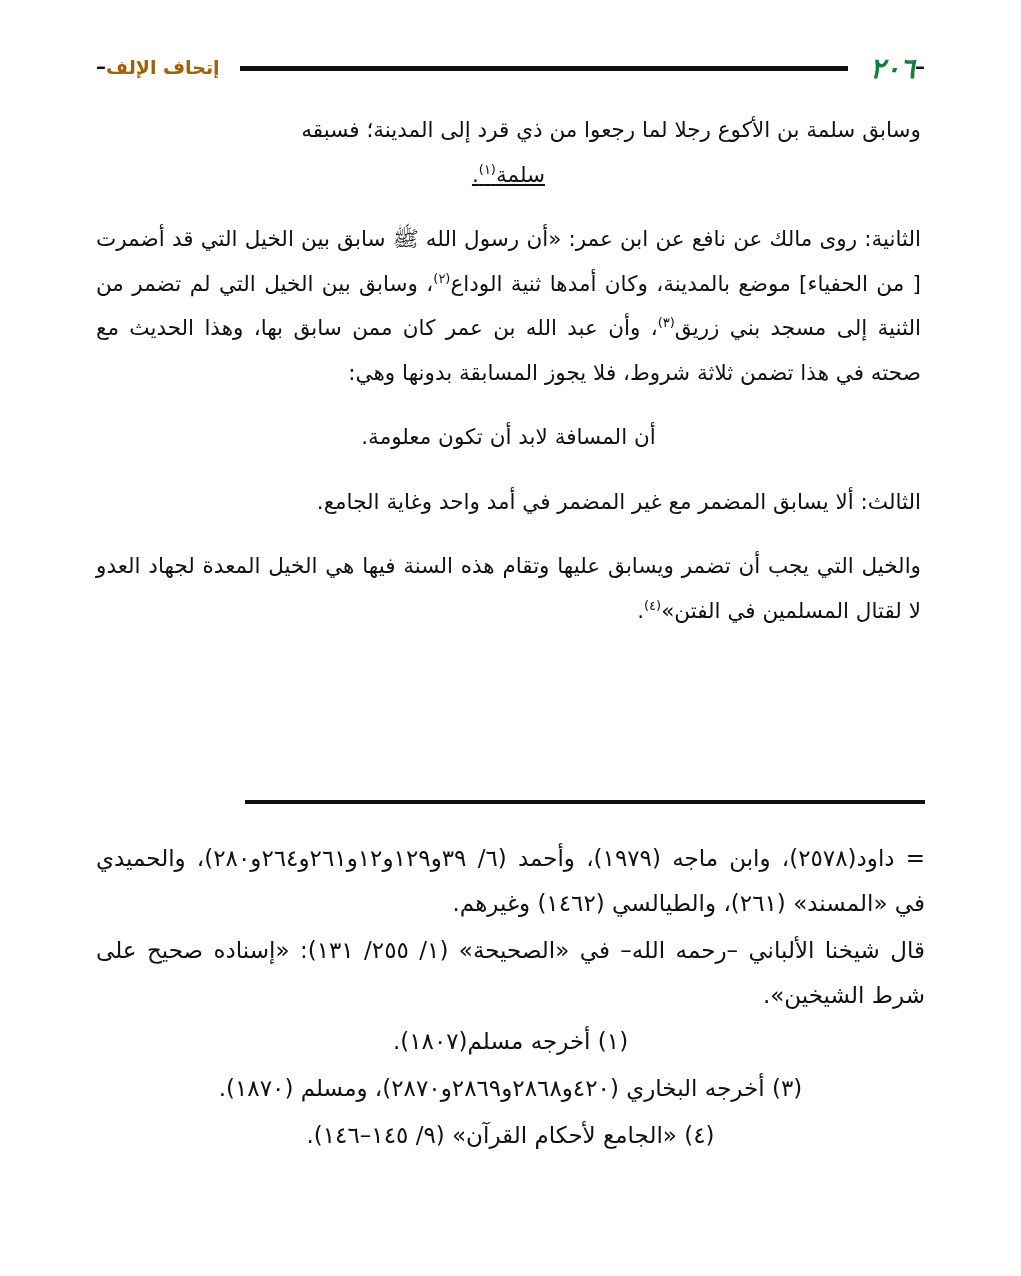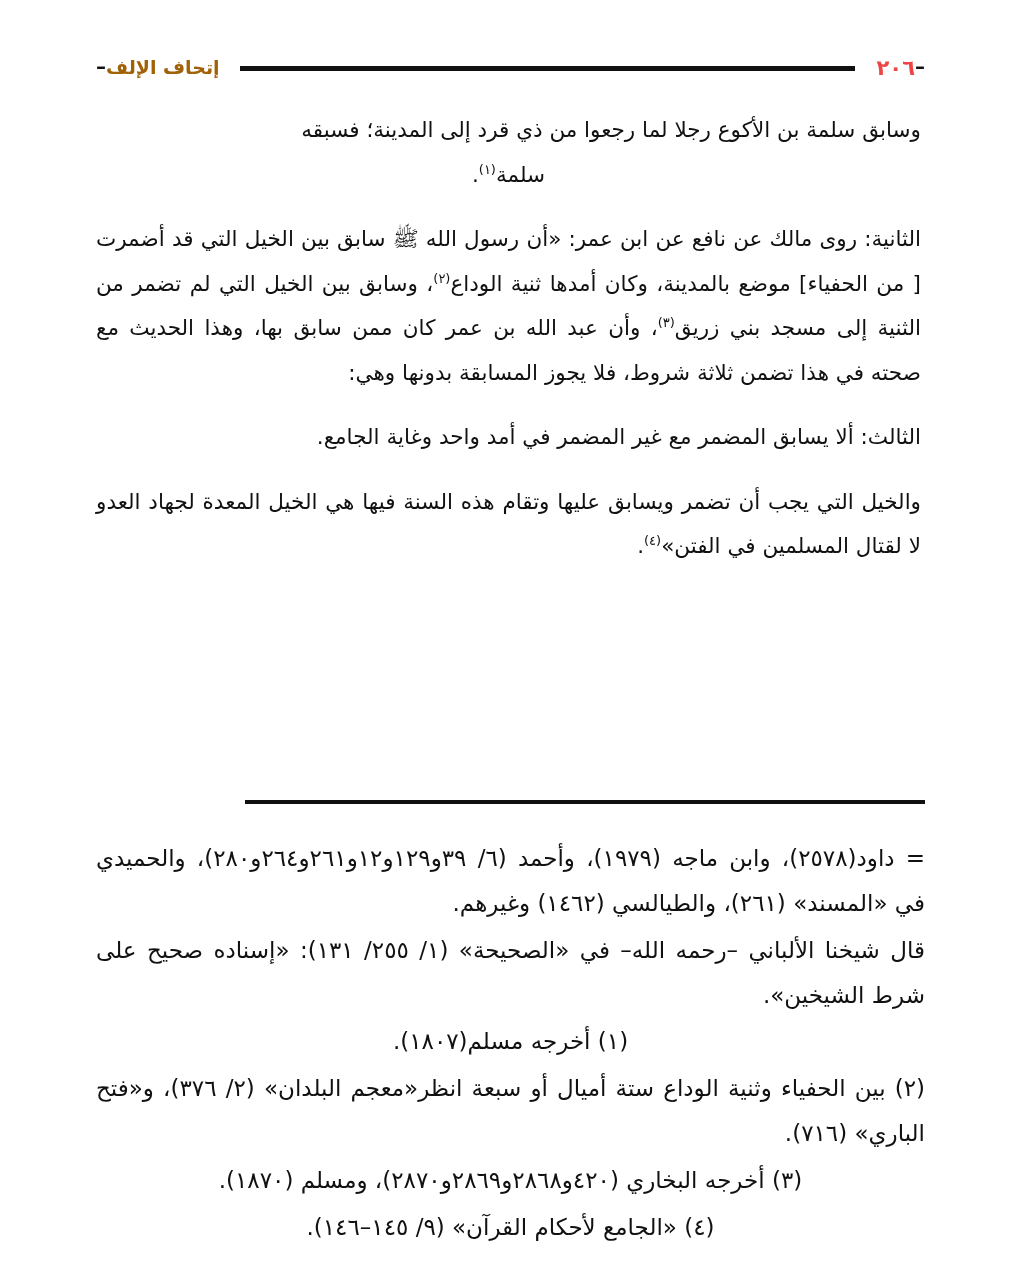--- a/index.html
+++ b/index.html
@@ -27,27 +27,28 @@
     top: 46px;
     left: 96px;
     right: 96px;
     height: 40px;
     display: flex;
     flex-direction: row;
     align-items: center;
     direction: rtl;
   }
   .header-page-num {
-    font-size: 21px;
+    font-size: 28px;
     font-weight: bold;
-    color: #ef4444;
+    color: #15803d;
     white-space: nowrap;
     letter-spacing: 1px;
     padding-left: 10px;
     transform: translateY(2px);
+    font-style: italic;
   }
   .header-rule {
     flex: 1 1 auto;
     height: 5px;
     background: #111;
     margin: 0 12px;
     transform: translateY(2px);
   }
   .header-title {
     font-size: 19px;
@@ -71,21 +72,21 @@
     direction: rtl;
     text-align: justify;
     text-justify: inter-word;
     font-size: 21.5px;
     line-height: 2.07;
   }
   .para {
     margin: 0 0 20px 0;
     text-align: justify;
   }
-  .para .tail { display: block; text-align: center; }
+  .para .tail { display: block; text-align: center; text-decoration: underline; }
   .sup {
     font-size: 13px;
     vertical-align: super;
   }
   .p-center { text-align: center; }
 
   
   .foot-rule {
     position: absolute;
     top: 800px;
@@ -131,20 +132,21 @@
       <span>وسابق سلمة بن الأكوع رجلا لما رجعوا من ذي قرد إلى المدينة؛ فسبقه</span>
       <span class="tail">
         <span>سلمة</span><span class="sup">(١)</span><span>.</span>
       </span>
     </p>
 
     <p class="para">
       <span>الثانية: روى مالك عن نافع عن ابن عمر: «أن رسول الله ﷺ سابق بين الخيل التي قد أضمرت [ من الحفياء] موضع بالمدينة، وكان أمدها ثنية الوداع</span><span class="sup">(٢)</span><span>، وسابق بين الخيل التي لم تضمر من الثنية إلى مسجد بني زريق</span><span class="sup">(٣)</span><span>، وأن عبد الله بن عمر كان ممن سابق بها، وهذا الحديث مع صحته في هذا تضمن ثلاثة شروط، فلا يجوز المسابقة بدونها وهي:</span>
     </p>
 
+    <p class="para p-center">أن المسافة لابد أن تكون معلومة.</p>
 
 
     <p class="para">الثالث: ألا يسابق المضمر مع غير المضمر في أمد واحد وغاية الجامع.</p>
 
     <p class="para">
       <span>والخيل التي يجب أن تضمر ويسابق عليها وتقام هذه السنة فيها هي الخيل المعدة لجهاد العدو لا لقتال المسلمين في الفتن»</span><span class="sup">(٤)</span><span>.</span>
     </p>
 
   </div>
 
@@ -159,24 +161,20 @@
 
     <p class="fn">
       <span>قال شيخنا الألباني –رحمه الله– في «الصحيحة» (١/ ٢٥٥/ ١٣١): «إسناده صحيح على شرط الشيخين».</span>
     </p>
 
     <p class="fn center">
       <span>(١)</span>
       <span>أخرجه مسلم(١٨٠٧).</span>
     </p>
 
-    <p class="fn">
-      <span>(٢)</span>
-      <span>بين الحفياء وثنية الوداع ستة أميال أو سبعة انظر«معجم البلدان» (٢/ ٣٧٦)، و«فتح الباري» (٧١٦).</span>
-    </p>
 
     <p class="fn center">
       <span>(٣)</span>
       <span>أخرجه البخاري (٤٢٠و٢٨٦٨و٢٨٦٩و٢٨٧٠)، ومسلم (١٨٧٠).</span>
     </p>
 
     <p class="fn center">
       <span>(٤)</span>
       <span>«الجامع لأحكام القرآن» (٩/ ١٤٥–١٤٦).</span>
     </p>

